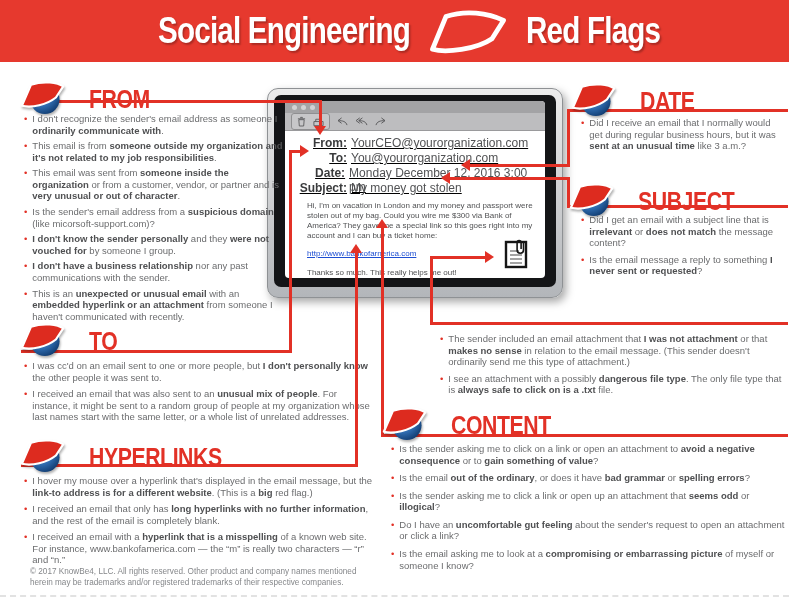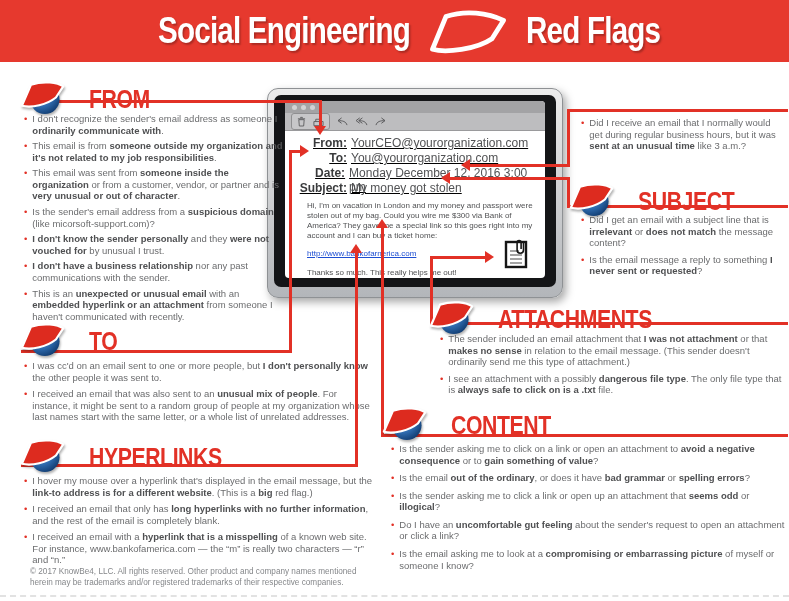--- a/index.html
+++ b/index.html
@@ -118,38 +118,38 @@
   </div>
   <div class="sechead" style="left:20px;top:437px;">
     <span class="badge">
       <svg width="46" height="37" viewBox="0 0 50 40">
           <circle cx="27" cy="22" r="16" fill="url(#gblue)"></circle>
           <path d="M2,29 L12,6 C26,1.5 41,3.5 47,8 L39,20 C29,28 13,31.5 2,29 Z" fill="#dd2b1f" stroke="#fff" stroke-width="2.4" stroke-linejoin="round"></path>
         </svg>
     </span>
     <span class="stitle">HYPERLINKS</span>
   </div>
+  <div class="sechead" style="left:571px;top:81px;">
+    <span class="badge">
+      <svg width="46" height="37" viewBox="0 0 50 40">
+          <circle cx="27" cy="22" r="16" fill="url(#gblue)"></circle>
+          <path d="M2,29 L12,6 C26,1.5 41,3.5 47,8 L39,20 C29,28 13,31.5 2,29 Z" fill="#dd2b1f" stroke="#fff" stroke-width="2.4" stroke-linejoin="round"></path>
+        </svg>
+    </span>
+    <span class="stitle">DATE</span>
+  </div>
   <div class="sechead" style="left:569px;top:181px;">
     <span class="badge">
       <svg width="46" height="37" viewBox="0 0 50 40">
           <circle cx="27" cy="22" r="16" fill="url(#gblue)"></circle>
           <path d="M2,29 L12,6 C26,1.5 41,3.5 47,8 L39,20 C29,28 13,31.5 2,29 Z" fill="#dd2b1f" stroke="#fff" stroke-width="2.4" stroke-linejoin="round"></path>
         </svg>
     </span>
     <span class="stitle">SUBJECT</span>
   </div>
-  <div class="sechead" style="left:429px;top:299px;">
-    <span class="badge">
-      <svg width="46" height="37" viewBox="0 0 50 40">
-          <circle cx="27" cy="22" r="16" fill="url(#gblue)"></circle>
-          <path d="M2,29 L12,6 C26,1.5 41,3.5 47,8 L39,20 C29,28 13,31.5 2,29 Z" fill="#dd2b1f" stroke="#fff" stroke-width="2.4" stroke-linejoin="round"></path>
-        </svg>
-    </span>
-    <span class="stitle">ATTACHMENTS</span>
-  </div>
   <div class="sechead" style="left:382px;top:405px;">
     <span class="badge">
       <svg width="46" height="37" viewBox="0 0 50 40">
           <circle cx="27" cy="22" r="16" fill="url(#gblue)"></circle>
           <path d="M2,29 L12,6 C26,1.5 41,3.5 47,8 L39,20 C29,28 13,31.5 2,29 Z" fill="#dd2b1f" stroke="#fff" stroke-width="2.4" stroke-linejoin="round"></path>
         </svg>
     </span>
     <span class="stitle">CONTENT</span>
   </div>
 
@@ -165,21 +165,21 @@
       <li>
         <span class="dot">•</span>
         <span><span>This email was sent from </span><span class="b">someone inside the organization</span><span> or from a customer, vendor, or partner and is </span><span class="b">very unusual or out of character</span><span>.</span></span>
       </li>
       <li>
         <span class="dot">•</span>
         <span><span>Is the sender's email address from a </span><span class="b">suspicious domain</span><span> (like micorsoft-support.com)?</span></span>
       </li>
       <li>
         <span class="dot">•</span>
-        <span><span class="b">I don't know the sender personally</span><span> and they </span><span class="b">were not vouched for</span><span> by unusual I trust.</span></span>
+        <span><span class="b">I don't know the sender personally</span><span> and they </span><span class="b">were not vouched for</span><span> by someone I group.</span></span>
       </li>
       <li>
         <span class="dot">•</span>
         <span><span class="b">I don't have a business relationship</span><span> nor any past communications with the sender.</span></span>
       </li>
       <li>
         <span class="dot">•</span>
         <span><span>This is an </span><span class="b">unexpected or unusual email</span><span> with an </span><span class="b">embedded hyperlink or an attachment</span><span> from someone I haven't communicated with recently.</span></span>
       </li>
     </ul>

